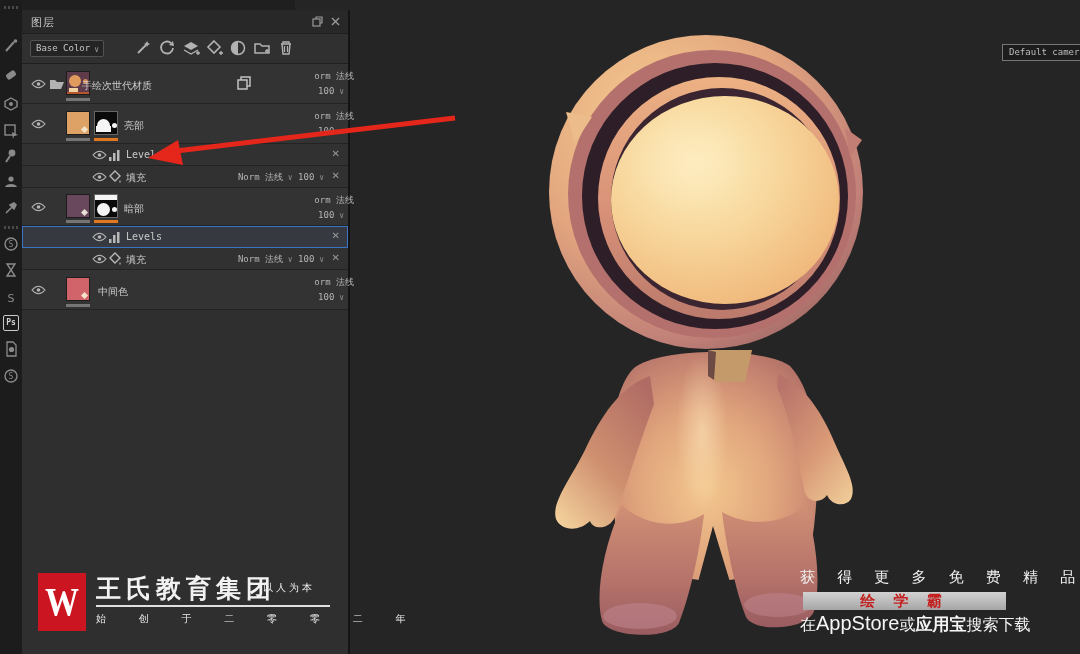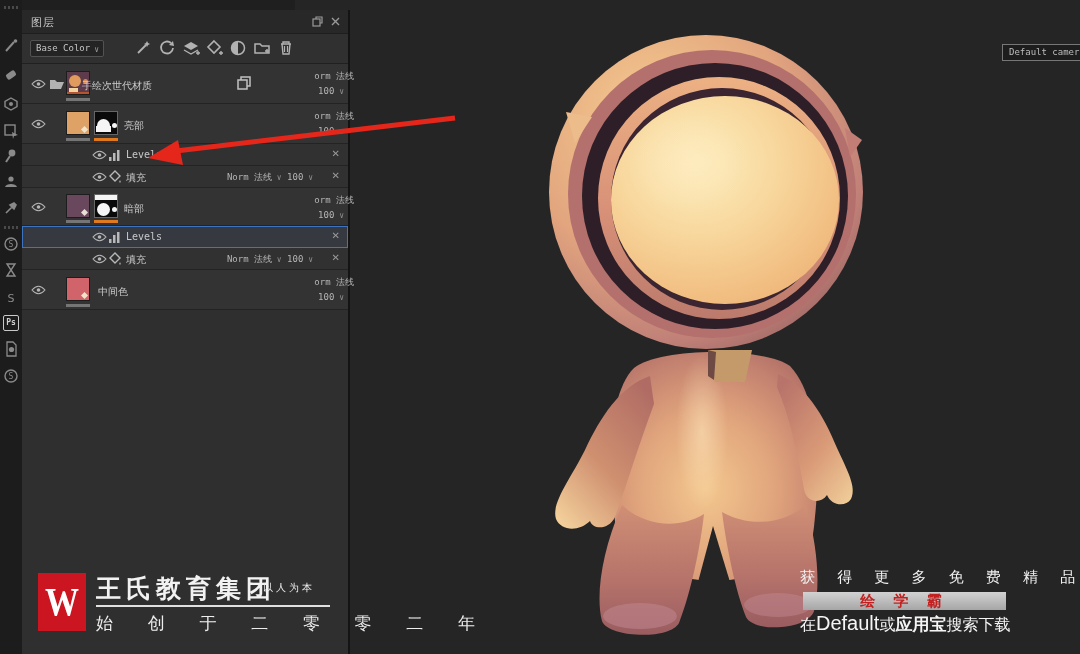--- a/index.html
+++ b/index.html
@@ -44,21 +44,21 @@
   .r-blend { position:absolute; right:-6px; top:6px; font:9px "DejaVu Sans Mono", monospace;
     color:#b5b5b5; white-space:nowrap; }
   .r-op { position:absolute; right:4px; top:22px; font:9px "DejaVu Sans Mono", monospace;
     color:#b5b5b5; white-space:nowrap; }
   .chev::after { content:" ∨"; font-size:8px; color:#8f8f8f; }
   .fx-ico { position:absolute; left:86px; top:4px; width:14px; height:14px; color:#b8b8b8; }
   .fx-ico svg { width:14px; height:14px; display:block; }
   .fx-name { position:absolute; left:104px; top:5px; font:10px "DejaVu Sans Mono", monospace; color:#c8c8c8; }
   .fx-close { position:absolute; right:8px; top:4px; font-size:10px; color:#9a9a9a; }
   .fx-close::after { content:"✕"; }
-  .fx-blend { position:absolute; right:35px; top:5px; font:9px "DejaVu Sans Mono", monospace;
+  .fx-blend { position:absolute; right:24px; top:5px; font:9px "DejaVu Sans Mono", monospace;
     color:#b5b5b5; white-space:nowrap;padding-left:20px; }
 
   
   #viewport { position:absolute; left:295px; top:0; width:785px; height:654px; background:#262525; z-index:1; }
   #camera-label { position:absolute; left:707px; top:44px; width:86px; height:17px; background:#1d1d1d;
     border:1px solid #777777; color:#bdbdbd; font:9px "DejaVu Sans Mono", monospace;
     line-height:15px; padding-left:6px; white-space:nowrap; overflow:hidden; }
 
   #model-svg { position:absolute; left:0; top:0; z-index:2; pointer-events:none; }
   #arrow-svg { position:absolute; left:0; top:0; z-index:8; pointer-events:none; }
@@ -66,21 +66,21 @@
   
   #branding { position:absolute; left:0; top:560px; width:400px; height:94px; z-index:9; }
   #brand-logo { position:absolute; left:38px; top:13px; width:48px; height:58px;
     display:flex; align-items:center; justify-content:center; }
   #brand-logo span { color:#ffffff; font:bold 34px "Liberation Serif", serif; transform:scaleY(1.15); }
   #brand-company { position:absolute; left:96px; top:12px; font-size:25px; font-weight:600;
     color:#f2f2f2; letter-spacing:5px; white-space:nowrap; }
   #brand-slogan { position:absolute; left:263px; top:21px; font-size:10px; color:#f0f0f0;
     letter-spacing:3px; white-space:nowrap; }
   #brand-line { position:absolute; left:96px; top:45px; width:234px; height:2px; background:#e0e0e0; }
-  #brand-since { position:absolute; left:96px; top:52px; font-size:17px; color:#ededed;
+  #brand-since { position:absolute; left:96px; top:52px; font-size:10px; color:#ededed;
     letter-spacing:15px; white-space:nowrap; }
 
   
   #promo { position:absolute; left:800px; top:568px; width:254px; z-index:9; }
   #promo-line1 { font-size:15px; color:#f0f0f0; letter-spacing:9px; white-space:nowrap; }
   #promo-banner { margin-top:5px; width:203px; height:18px; margin-left:3px;
     background:linear-gradient(#d2d2d2,#a6a6a6); text-align:center; }
   #promo-banner span { font-size:15px; font-weight:bold; letter-spacing:7px; line-height:18px; }
   #promo-line3 { margin-top:2px; font-size:16px; color:#f5f5f5; white-space:nowrap; }
   #promo-line3 .store { font-size:20px; letter-spacing:0; }
@@ -494,15 +494,15 @@
   <div id="brand-line"></div>
   <div id="brand-since">始 创 于 二 零 零 二 年</div>
 </div>
 
 <div id="promo">
   <div id="promo-line1">获 得 更 多 免 费 精 品 教 程</div>
   <div id="promo-banner">
     <span style="color:#c32020">绘 学 霸</span>
   </div>
   <div id="promo-line3">
-    <span>在</span><span class="store">Default</span><span>或</span><span class="store2">应用宝</span><span>搜索下载</span>
+    <span>在</span><span class="store">AppStore</span><span>或</span><span class="store2">应用宝</span><span>搜索下载</span>
   </div>
 </div>
 
 </body></html>

